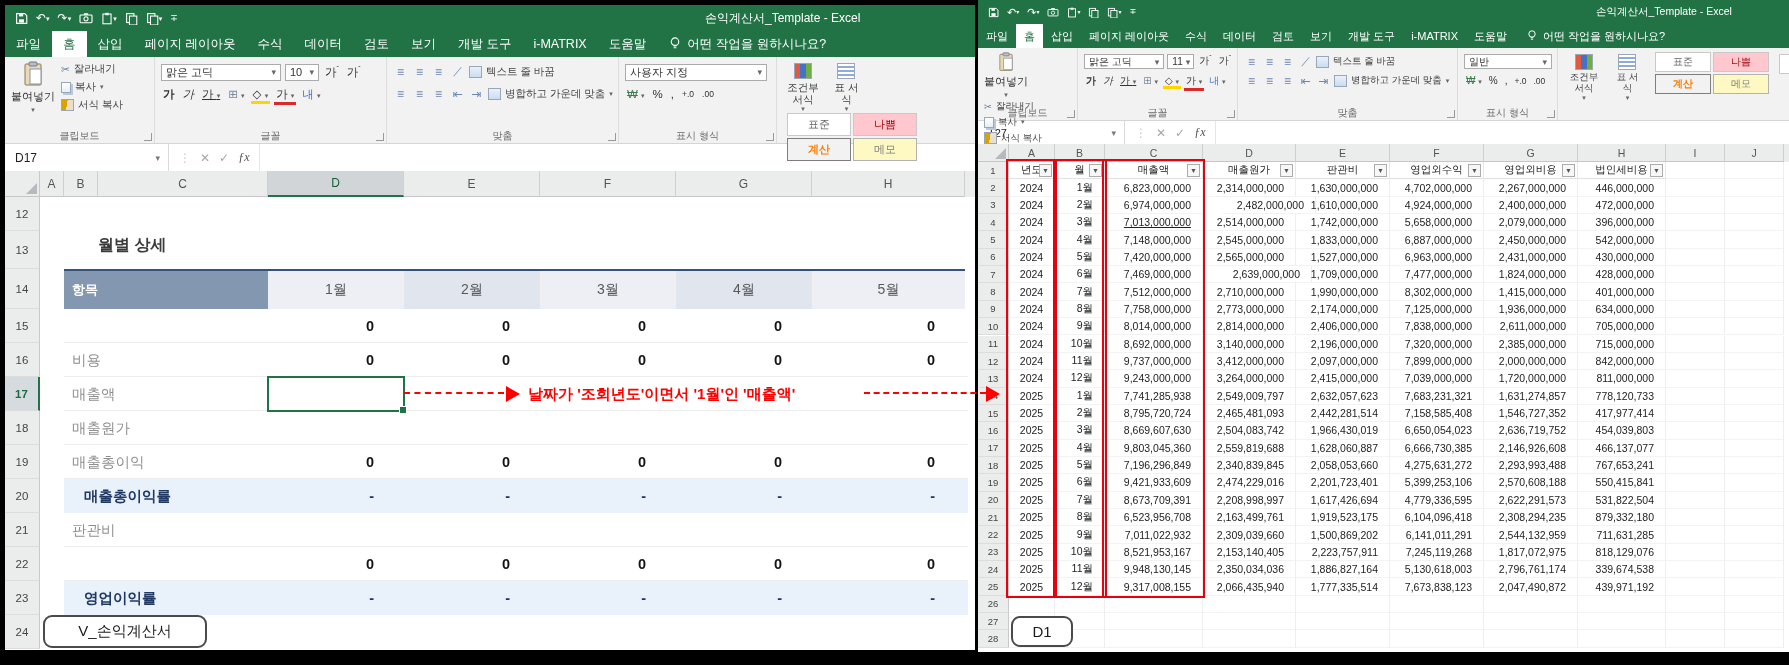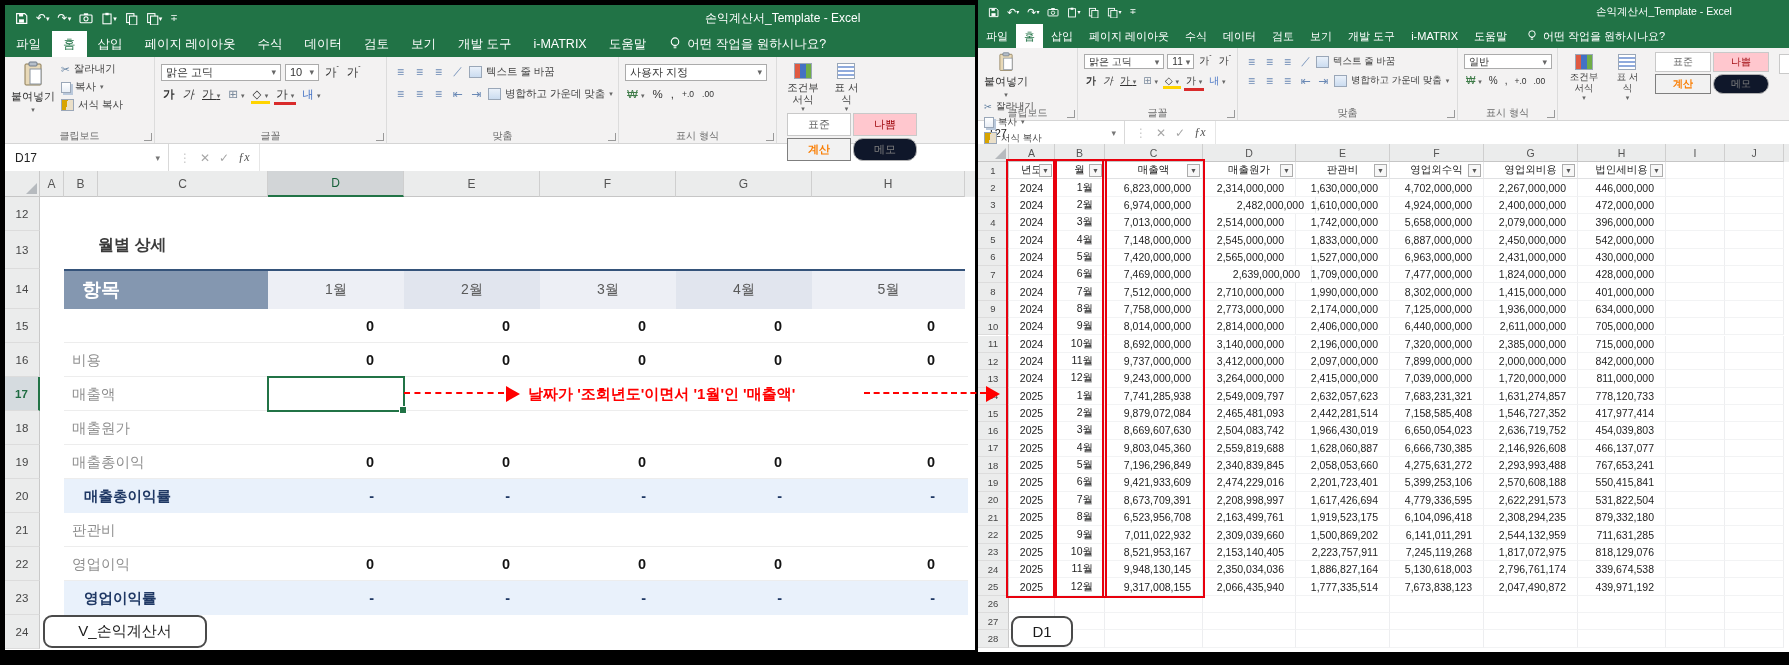--- a/index.html
+++ b/index.html
@@ -47,21 +47,21 @@
   .wrapbtn{display:flex;align-items:center;gap:4px;font-size:10.5px;color:#444;white-space:nowrap;height:20px;}
   .cmp .wrapbtn{font-size:9.5px;height:17px;}
   .bigbtn{display:inline-flex;flex-direction:column;align-items:center;font-size:10.5px;color:#444;line-height:1.15;text-align:center;margin-right:4px;vertical-align:top;padding-top:2px;}
   .cmp .bigbtn{font-size:9.5px;}
   .bigbtn .gi{width:18px;height:16px;margin-bottom:2px;}
   .gallery{display:inline-grid;grid-template-columns:auto auto;gap:2px;vertical-align:top;margin-left:4px;}
   .gcell{width:64px;height:23px;display:flex;align-items:center;justify-content:center;font-size:11px;border:1px solid #C9C9C9;background:#fff;color:#666;box-sizing:border-box;}
   .cmp .gcell{width:56px;height:20px;font-size:10px;}
   .g-bad{background:#FFC7CE;color:#9C0006;}
   .g-calc{background:#F2F2F2;color:#FA7D00;font-weight:bold;border-color:#7F7F7F;}
-  .g-memo{background:#0f172a;color:#7F7F7F;border-color:#B2B2B2;border-radius:10px;}
+  .g-memo{background:#fef9c3;color:#7F7F7F;border-color:#B2B2B2;}
   .g-warn{background:#fff;color:#9C0006;}
   
   .fbar{display:flex;align-items:stretch;background:#fff;border-bottom:1px solid #CFCFCF;box-sizing:border-box;}
   .namebox{width:145px;border-right:1px solid #D9D9D9;display:flex;align-items:center;justify-content:space-between;padding:0 8px 0 10px;font-size:12px;color:#222;}
   .cmp .namebox{width:128px;font-size:11px;}
   .nb-dd{color:#777;font-size:9px;}
   .fbtns{display:flex;align-items:center;gap:9px;padding:0 10px;color:#A6A6A6;font-size:12px;border-right:1px solid #E6E6E6;}
   .fbtns .fx{font-style:italic;font-family:"Liberation Serif",serif;color:#555;}
   .finput{flex:1;}
   
@@ -69,21 +69,21 @@
   .chrow{position:relative;background:#EBECEC;}
   .corner{position:absolute;left:0;top:0;bottom:0;background:#EBECEC;border-right:1px solid #C9C9C9;border-bottom:1px solid #C6C6C6;box-sizing:border-box;}
   .corner:after{content:'';position:absolute;right:2px;bottom:2px;border-left:11px solid transparent;border-bottom:11px solid #B6BABE;}
   .chcell{position:absolute;top:0;bottom:0;display:flex;align-items:center;justify-content:center;font-size:12px;color:#555;background:#EBECEC;border-right:1px solid #CFCFCF;border-bottom:1px solid #C6C6C6;box-sizing:border-box;}
   .chcell.sel{background:#D2D5D7;border-bottom:2px solid #217346;color:#17613A;}
   .lrow{position:absolute;left:0;right:0;}
   .gnum{position:absolute;left:0;top:0;display:flex;align-items:center;justify-content:center;font-size:11.5px;color:#454545;background:#EBECEC;border-right:1px solid #C9C9C9;border-bottom:1px solid #DCDCDC;box-sizing:border-box;}
   .gnum.sel{background:#D5DBDF;color:#1E6B41;border-right:2px solid #217346;font-weight:bold;}
   
   .stitle{position:absolute;top:4px;font-size:16px;font-weight:bold;color:#3B3B3B;white-space:nowrap;}
-  .hitem{position:absolute;top:0;bottom:0;background:#8497B0;color:#fff;font-weight:bold;font-size:19px;display:flex;align-items:center;padding-left:18px;box-sizing:border-box;border-top:2px solid #35537A;}
+  .hitem{position:absolute;top:0;bottom:0;background:#8497B0;color:#fff;font-weight:bold;font-size:13px;display:flex;align-items:center;padding-left:8px;box-sizing:border-box;border-top:2px solid #35537A;}
   .hmon{position:absolute;top:0;bottom:0;background:#EDEFF5;color:#5A5A5A;font-size:14px;display:flex;align-items:center;justify-content:center;box-sizing:border-box;border-top:2px solid #35537A;}
   .hmon.dark{background:#E1E5EE;}
   .lbl{position:absolute;top:0;bottom:0;display:flex;align-items:center;padding-left:8px;font-size:14.5px;color:#8F8F8F;box-sizing:border-box;z-index:1;}
   .lbl.rl{color:#1F3864;font-weight:bold;padding-left:20px;}
   .val{position:absolute;top:0;bottom:0;display:flex;align-items:center;justify-content:flex-end;padding-right:30px;font-size:14.5px;font-weight:bold;color:#141414;box-sizing:border-box;z-index:1;}
   .val.rv{color:#1F3864;}
   .ratiobg{position:absolute;top:0;bottom:0;background:#E9F1FB;}
   .hairline{position:absolute;bottom:0;border-bottom:1px solid #EDEDED;}
   .selcell{outline:2px solid #217346;outline-offset:-1px;background:#fff;z-index:2;}
   .fh{position:absolute;right:-3px;bottom:-3px;width:6px;height:6px;background:#217346;border:1px solid #fff;}
@@ -373,21 +373,20 @@
           <div class="lbl " style="left:59px;width:204px;">판관비</div>
           <div class="val " style="left:263px;width:136px;"></div>
           <div class="val " style="left:399px;width:136px;"></div>
           <div class="val " style="left:535px;width:136px;"></div>
           <div class="val " style="left:671px;width:136px;"></div>
           <div class="val " style="left:807px;width:153px;"></div>
           <div class="hairline" style="left:59px;right:7px;"></div>
         </div>
         <div class="lrow" style="top:376px;height:34px;">
           <div class="gnum" style="width:35px;height:34px;">22</div>
-          <div class="lbl " style="left:59px;width:204px;">영업이익</div>
           <div class="val " style="left:263px;width:136px;">0</div>
           <div class="val " style="left:399px;width:136px;">0</div>
           <div class="val " style="left:535px;width:136px;">0</div>
           <div class="val " style="left:671px;width:136px;">0</div>
           <div class="val " style="left:807px;width:153px;">0</div>
           <div class="hairline" style="left:59px;right:7px;"></div>
         </div>
         <div class="lrow" style="top:410px;height:34px;">
           <div class="gnum" style="width:35px;height:34px;">23</div>
           <div class="ratiobg" style="left:59px;right:7px;"></div>
@@ -624,21 +623,21 @@
         <div class="rcell num" style="left:225px;top:52.7px;width:93px;height:17.35px;margin-left:20px;">2,482,000,000</div>
         <div class="rcell num" style="left:318px;top:52.7px;width:94px;height:17.35px;">1,610,000,000</div>
         <div class="rcell num" style="left:412px;top:52.7px;width:94px;height:17.35px;">4,924,000,000</div>
         <div class="rcell num" style="left:506px;top:52.7px;width:94px;height:17.35px;">2,400,000,000</div>
         <div class="rcell num" style="left:600px;top:52.7px;width:88px;height:17.35px;">472,000,000</div>
         <div class="rcell" style="left:688px;top:52.7px;width:59px;height:17.35px;"></div>
         <div class="rcell" style="left:747px;top:52.7px;width:59px;height:17.35px;"></div>
         <div class="gnum" style="top:70.05000000000001px;width:31px;height:17.35px;font-size:9.5px;">4</div>
         <div class="rcell ctr" style="left:31px;top:70.05000000000001px;width:46px;height:17.35px;">2024</div>
         <div class="rcell num" style="left:77px;top:70.05000000000001px;width:50px;height:17.35px;">3월</div>
-        <div class="rcell num" style="left:127px;top:70.05000000000001px;width:98px;height:17.35px;">7,013,000,000</div>
+        <div class="rcell num" style="left:127px;top:70.05000000000001px;width:98px;height:17.35px;text-decoration:underline;">7,013,000,000</div>
         <div class="rcell num" style="left:225px;top:70.05000000000001px;width:93px;height:17.35px;">2,514,000,000</div>
         <div class="rcell num" style="left:318px;top:70.05000000000001px;width:94px;height:17.35px;">1,742,000,000</div>
         <div class="rcell num" style="left:412px;top:70.05000000000001px;width:94px;height:17.35px;">5,658,000,000</div>
         <div class="rcell num" style="left:506px;top:70.05000000000001px;width:94px;height:17.35px;">2,079,000,000</div>
         <div class="rcell num" style="left:600px;top:70.05000000000001px;width:88px;height:17.35px;">396,000,000</div>
         <div class="rcell" style="left:688px;top:70.05000000000001px;width:59px;height:17.35px;"></div>
         <div class="rcell" style="left:747px;top:70.05000000000001px;width:59px;height:17.35px;"></div>
         <div class="gnum" style="top:87.4px;width:31px;height:17.35px;font-size:9.5px;">5</div>
         <div class="rcell ctr" style="left:31px;top:87.4px;width:46px;height:17.35px;">2024</div>
         <div class="rcell num" style="left:77px;top:87.4px;width:50px;height:17.35px;">4월</div>
@@ -693,21 +692,21 @@
         <div class="rcell num" style="left:506px;top:156.8px;width:94px;height:17.35px;">1,936,000,000</div>
         <div class="rcell num" style="left:600px;top:156.8px;width:88px;height:17.35px;">634,000,000</div>
         <div class="rcell" style="left:688px;top:156.8px;width:59px;height:17.35px;"></div>
         <div class="rcell" style="left:747px;top:156.8px;width:59px;height:17.35px;"></div>
         <div class="gnum" style="top:174.15px;width:31px;height:17.35px;font-size:9.5px;">10</div>
         <div class="rcell ctr" style="left:31px;top:174.15px;width:46px;height:17.35px;">2024</div>
         <div class="rcell num" style="left:77px;top:174.15px;width:50px;height:17.35px;">9월</div>
         <div class="rcell num" style="left:127px;top:174.15px;width:98px;height:17.35px;">8,014,000,000</div>
         <div class="rcell num" style="left:225px;top:174.15px;width:93px;height:17.35px;">2,814,000,000</div>
         <div class="rcell num" style="left:318px;top:174.15px;width:94px;height:17.35px;">2,406,000,000</div>
-        <div class="rcell num" style="left:412px;top:174.15px;width:94px;height:17.35px;">6,440,000,000</div>
+        <div class="rcell num" style="left:412px;top:174.15px;width:94px;height:17.35px;">7,838,000,000</div>
         <div class="rcell num" style="left:506px;top:174.15px;width:94px;height:17.35px;">2,611,000,000</div>
         <div class="rcell num" style="left:600px;top:174.15px;width:88px;height:17.35px;">705,000,000</div>
         <div class="rcell" style="left:688px;top:174.15px;width:59px;height:17.35px;"></div>
         <div class="rcell" style="left:747px;top:174.15px;width:59px;height:17.35px;"></div>
         <div class="gnum" style="top:191.5px;width:31px;height:17.35px;font-size:9.5px;">11</div>
         <div class="rcell ctr" style="left:31px;top:191.5px;width:46px;height:17.35px;">2024</div>
         <div class="rcell num" style="left:77px;top:191.5px;width:50px;height:17.35px;">10월</div>
         <div class="rcell num" style="left:127px;top:191.5px;width:98px;height:17.35px;">8,692,000,000</div>
         <div class="rcell num" style="left:225px;top:191.5px;width:93px;height:17.35px;">3,140,000,000</div>
         <div class="rcell num" style="left:318px;top:191.5px;width:94px;height:17.35px;">2,196,000,000</div>
@@ -745,21 +744,21 @@
         <div class="rcell num" style="left:225px;top:243.55px;width:93px;height:17.35px;">2,549,009,797</div>
         <div class="rcell num" style="left:318px;top:243.55px;width:94px;height:17.35px;">2,632,057,623</div>
         <div class="rcell num" style="left:412px;top:243.55px;width:94px;height:17.35px;">7,683,231,321</div>
         <div class="rcell num" style="left:506px;top:243.55px;width:94px;height:17.35px;">1,631,274,857</div>
         <div class="rcell num" style="left:600px;top:243.55px;width:88px;height:17.35px;">778,120,733</div>
         <div class="rcell" style="left:688px;top:243.55px;width:59px;height:17.35px;"></div>
         <div class="rcell" style="left:747px;top:243.55px;width:59px;height:17.35px;"></div>
         <div class="gnum" style="top:260.90000000000003px;width:31px;height:17.35px;font-size:9.5px;">15</div>
         <div class="rcell ctr" style="left:31px;top:260.90000000000003px;width:46px;height:17.35px;">2025</div>
         <div class="rcell num" style="left:77px;top:260.90000000000003px;width:50px;height:17.35px;">2월</div>
-        <div class="rcell num" style="left:127px;top:260.90000000000003px;width:98px;height:17.35px;">9,879,072,084</div>
+        <div class="rcell num" style="left:127px;top:260.90000000000003px;width:98px;height:17.35px;">8,795,720,724</div>
         <div class="rcell num" style="left:225px;top:260.90000000000003px;width:93px;height:17.35px;">2,465,481,093</div>
         <div class="rcell num" style="left:318px;top:260.90000000000003px;width:94px;height:17.35px;">2,442,281,514</div>
         <div class="rcell num" style="left:412px;top:260.90000000000003px;width:94px;height:17.35px;">7,158,585,408</div>
         <div class="rcell num" style="left:506px;top:260.90000000000003px;width:94px;height:17.35px;">1,546,727,352</div>
         <div class="rcell num" style="left:600px;top:260.90000000000003px;width:88px;height:17.35px;">417,977,414</div>
         <div class="rcell" style="left:688px;top:260.90000000000003px;width:59px;height:17.35px;"></div>
         <div class="rcell" style="left:747px;top:260.90000000000003px;width:59px;height:17.35px;"></div>
         <div class="gnum" style="top:278.25px;width:31px;height:17.35px;font-size:9.5px;">16</div>
         <div class="rcell ctr" style="left:31px;top:278.25px;width:46px;height:17.35px;">2025</div>
         <div class="rcell num" style="left:77px;top:278.25px;width:50px;height:17.35px;">3월</div>

